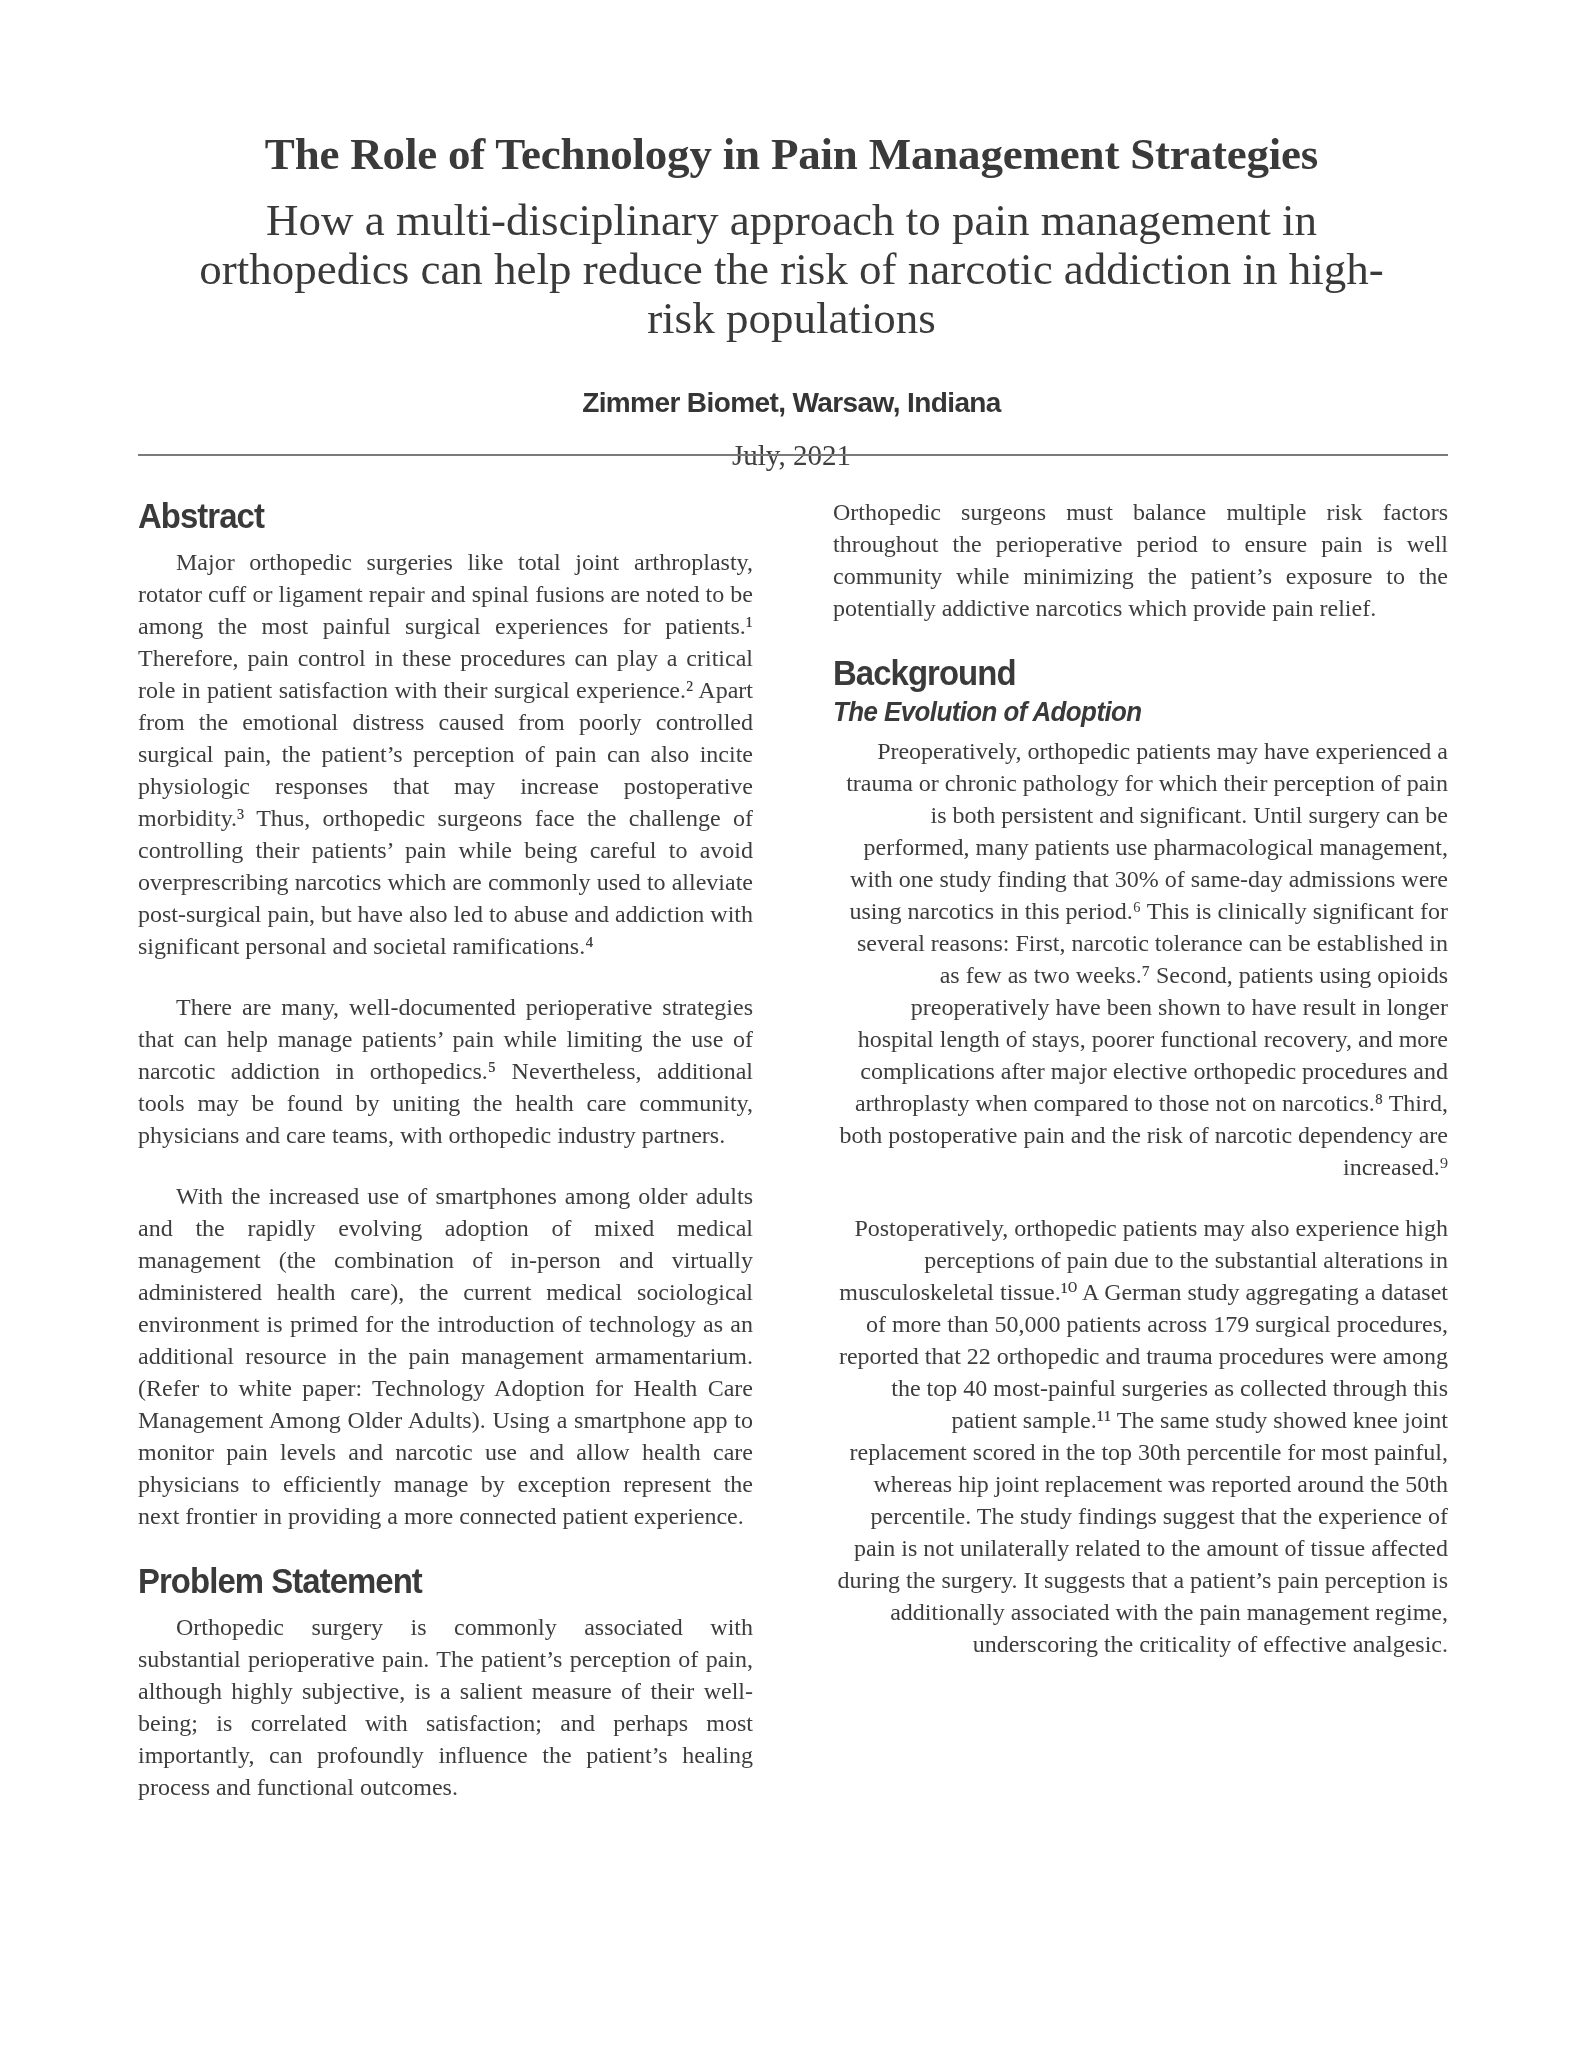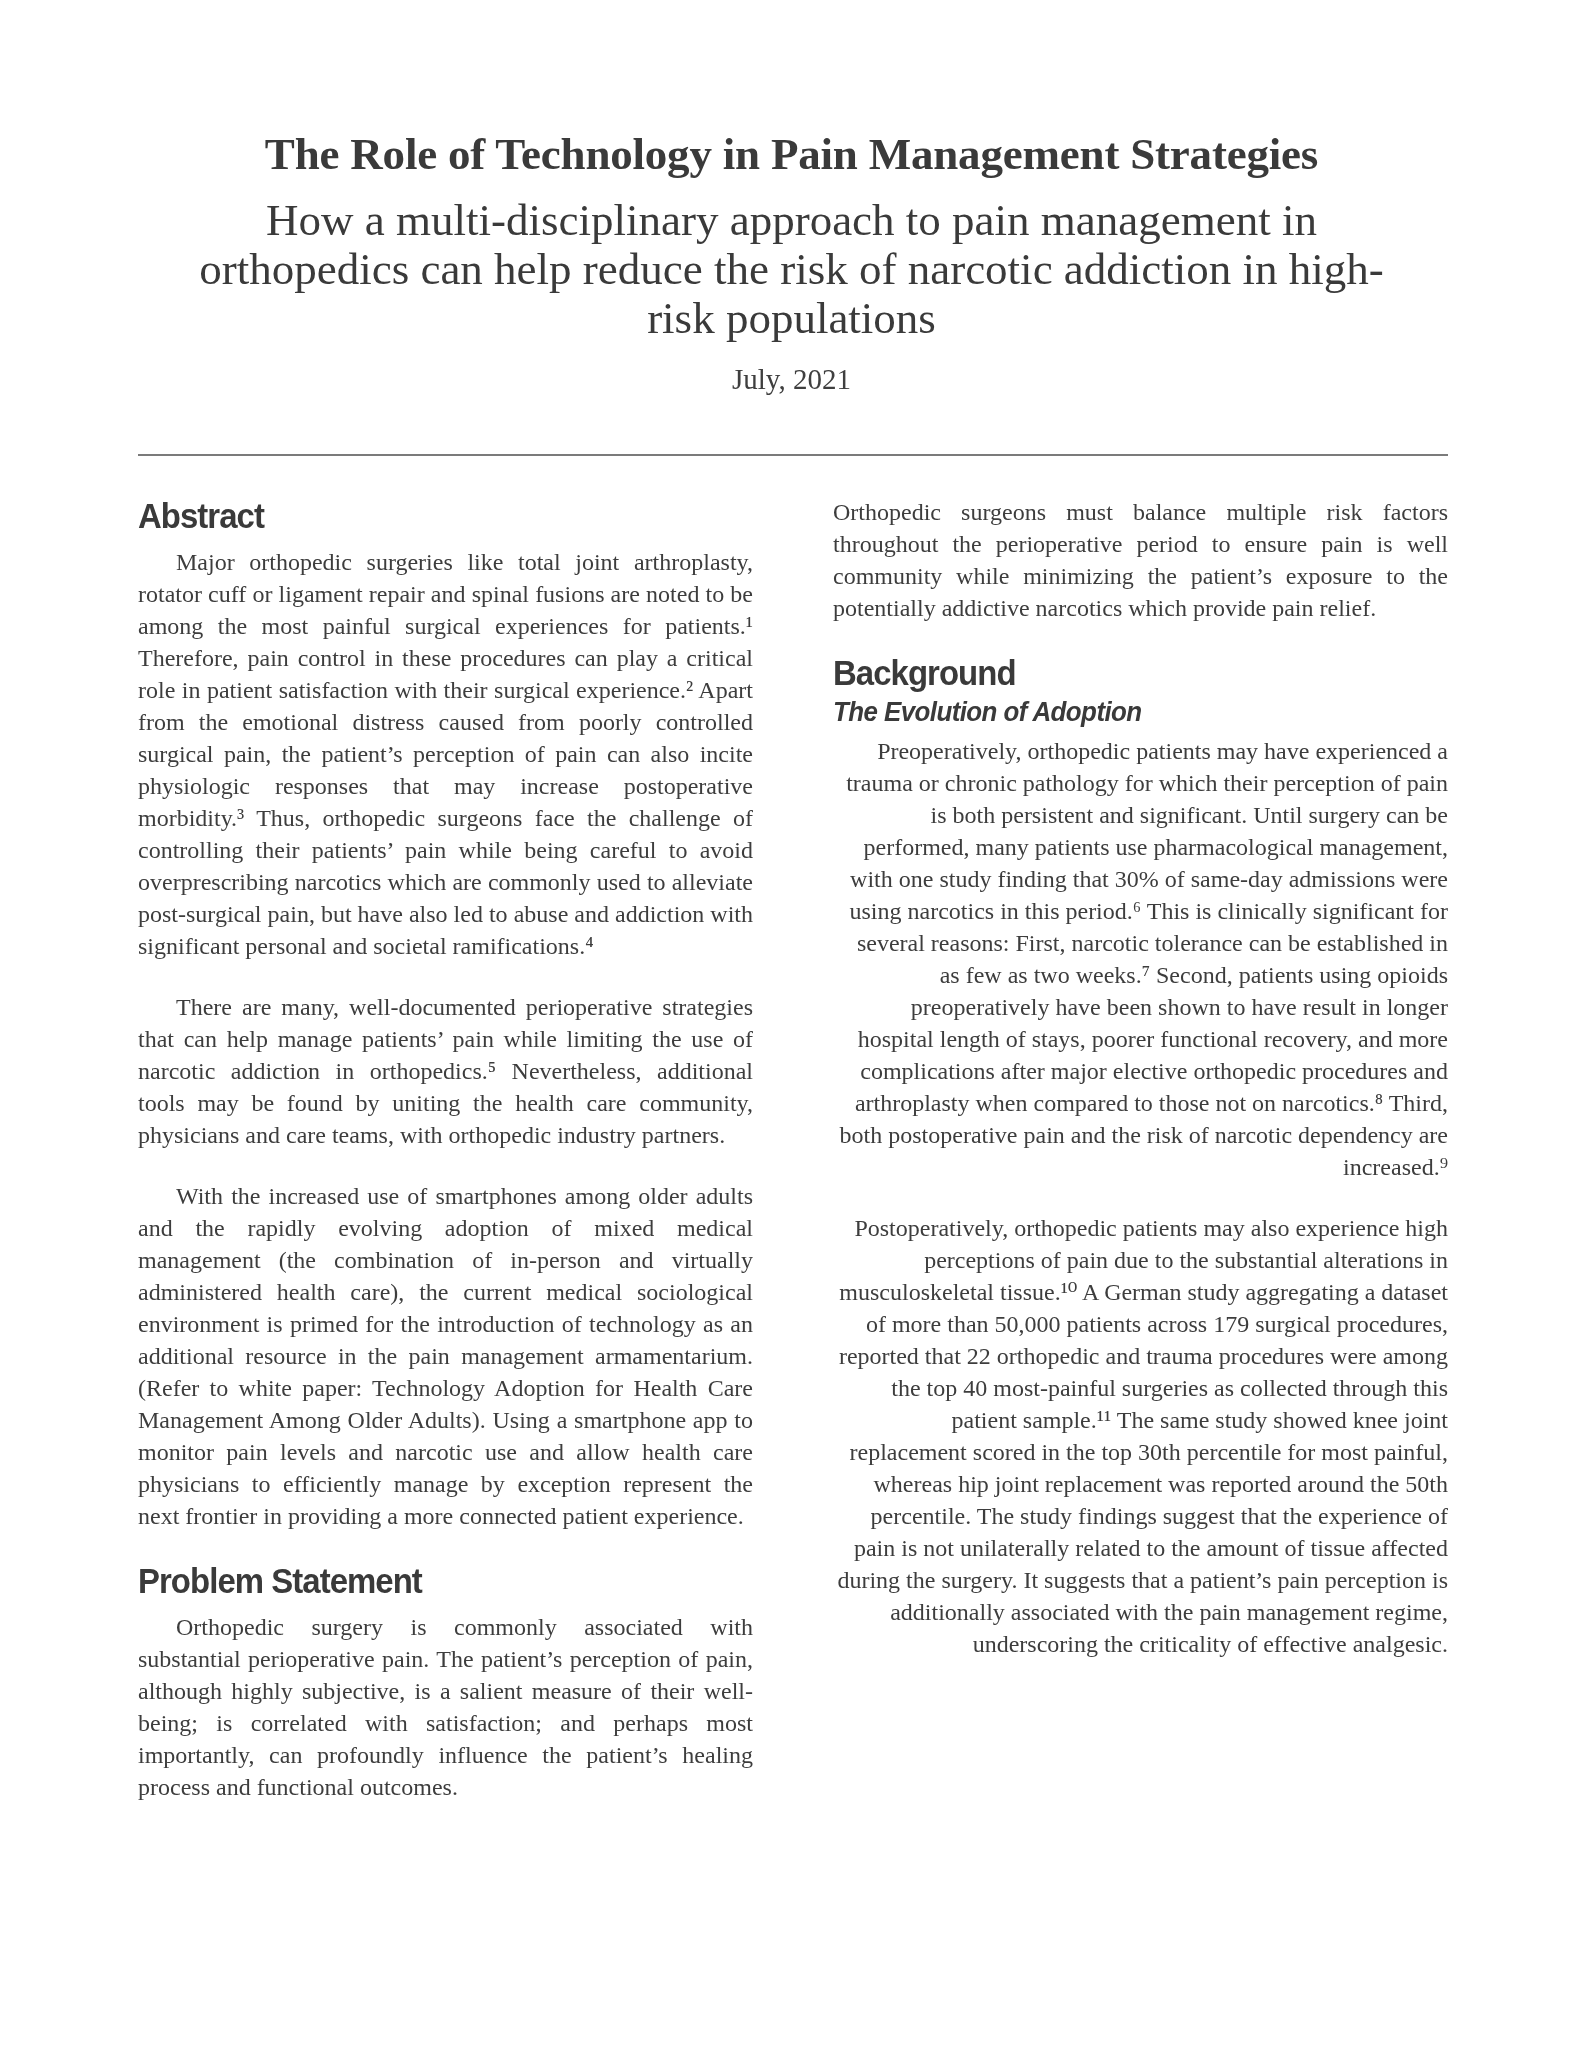--- a/index.html
+++ b/index.html
@@ -105,20 +105,21 @@
   .intro-gap{ margin-bottom:42px; }
 </style>
 </head>
 <body>
 
 <div class="page">
 
   <header class="doc-header">
     <h1 class="doc-title">The Role of Technology in Pain Management Strategies</h1>
     <div class="doc-subtitle">How a multi-disciplinary approach to pain management in orthopedics can help reduce the risk of narcotic addiction in high-risk populations</div>
+    <div class="doc-byline">Zimmer Biomet, Warsaw, Indiana</div>
     <div class="doc-date">July, 2021</div>
   </header>
 
   <hr class="rule">
 
   <div class="columns">
 
     <div class="col">
       <h2 class="sec">Abstract</h2>
       <p class="body justified indent">Major orthopedic surgeries like total joint arthroplasty, rotator cuff or ligament repair and spinal fusions are noted to be among the most painful surgical experiences for patients.¹  Therefore, pain control in these procedures can play a critical role in patient satisfaction with their surgical experience.²  Apart from the emotional distress caused from poorly controlled surgical pain, the patient’s perception of pain can also incite physiologic responses that may increase postoperative morbidity.³  Thus, orthopedic surgeons face the challenge of controlling their patients’ pain while being careful to avoid overprescribing narcotics which are commonly used to alleviate post-surgical pain, but have also led to abuse and addiction with significant personal and societal ramifications.⁴</p>

